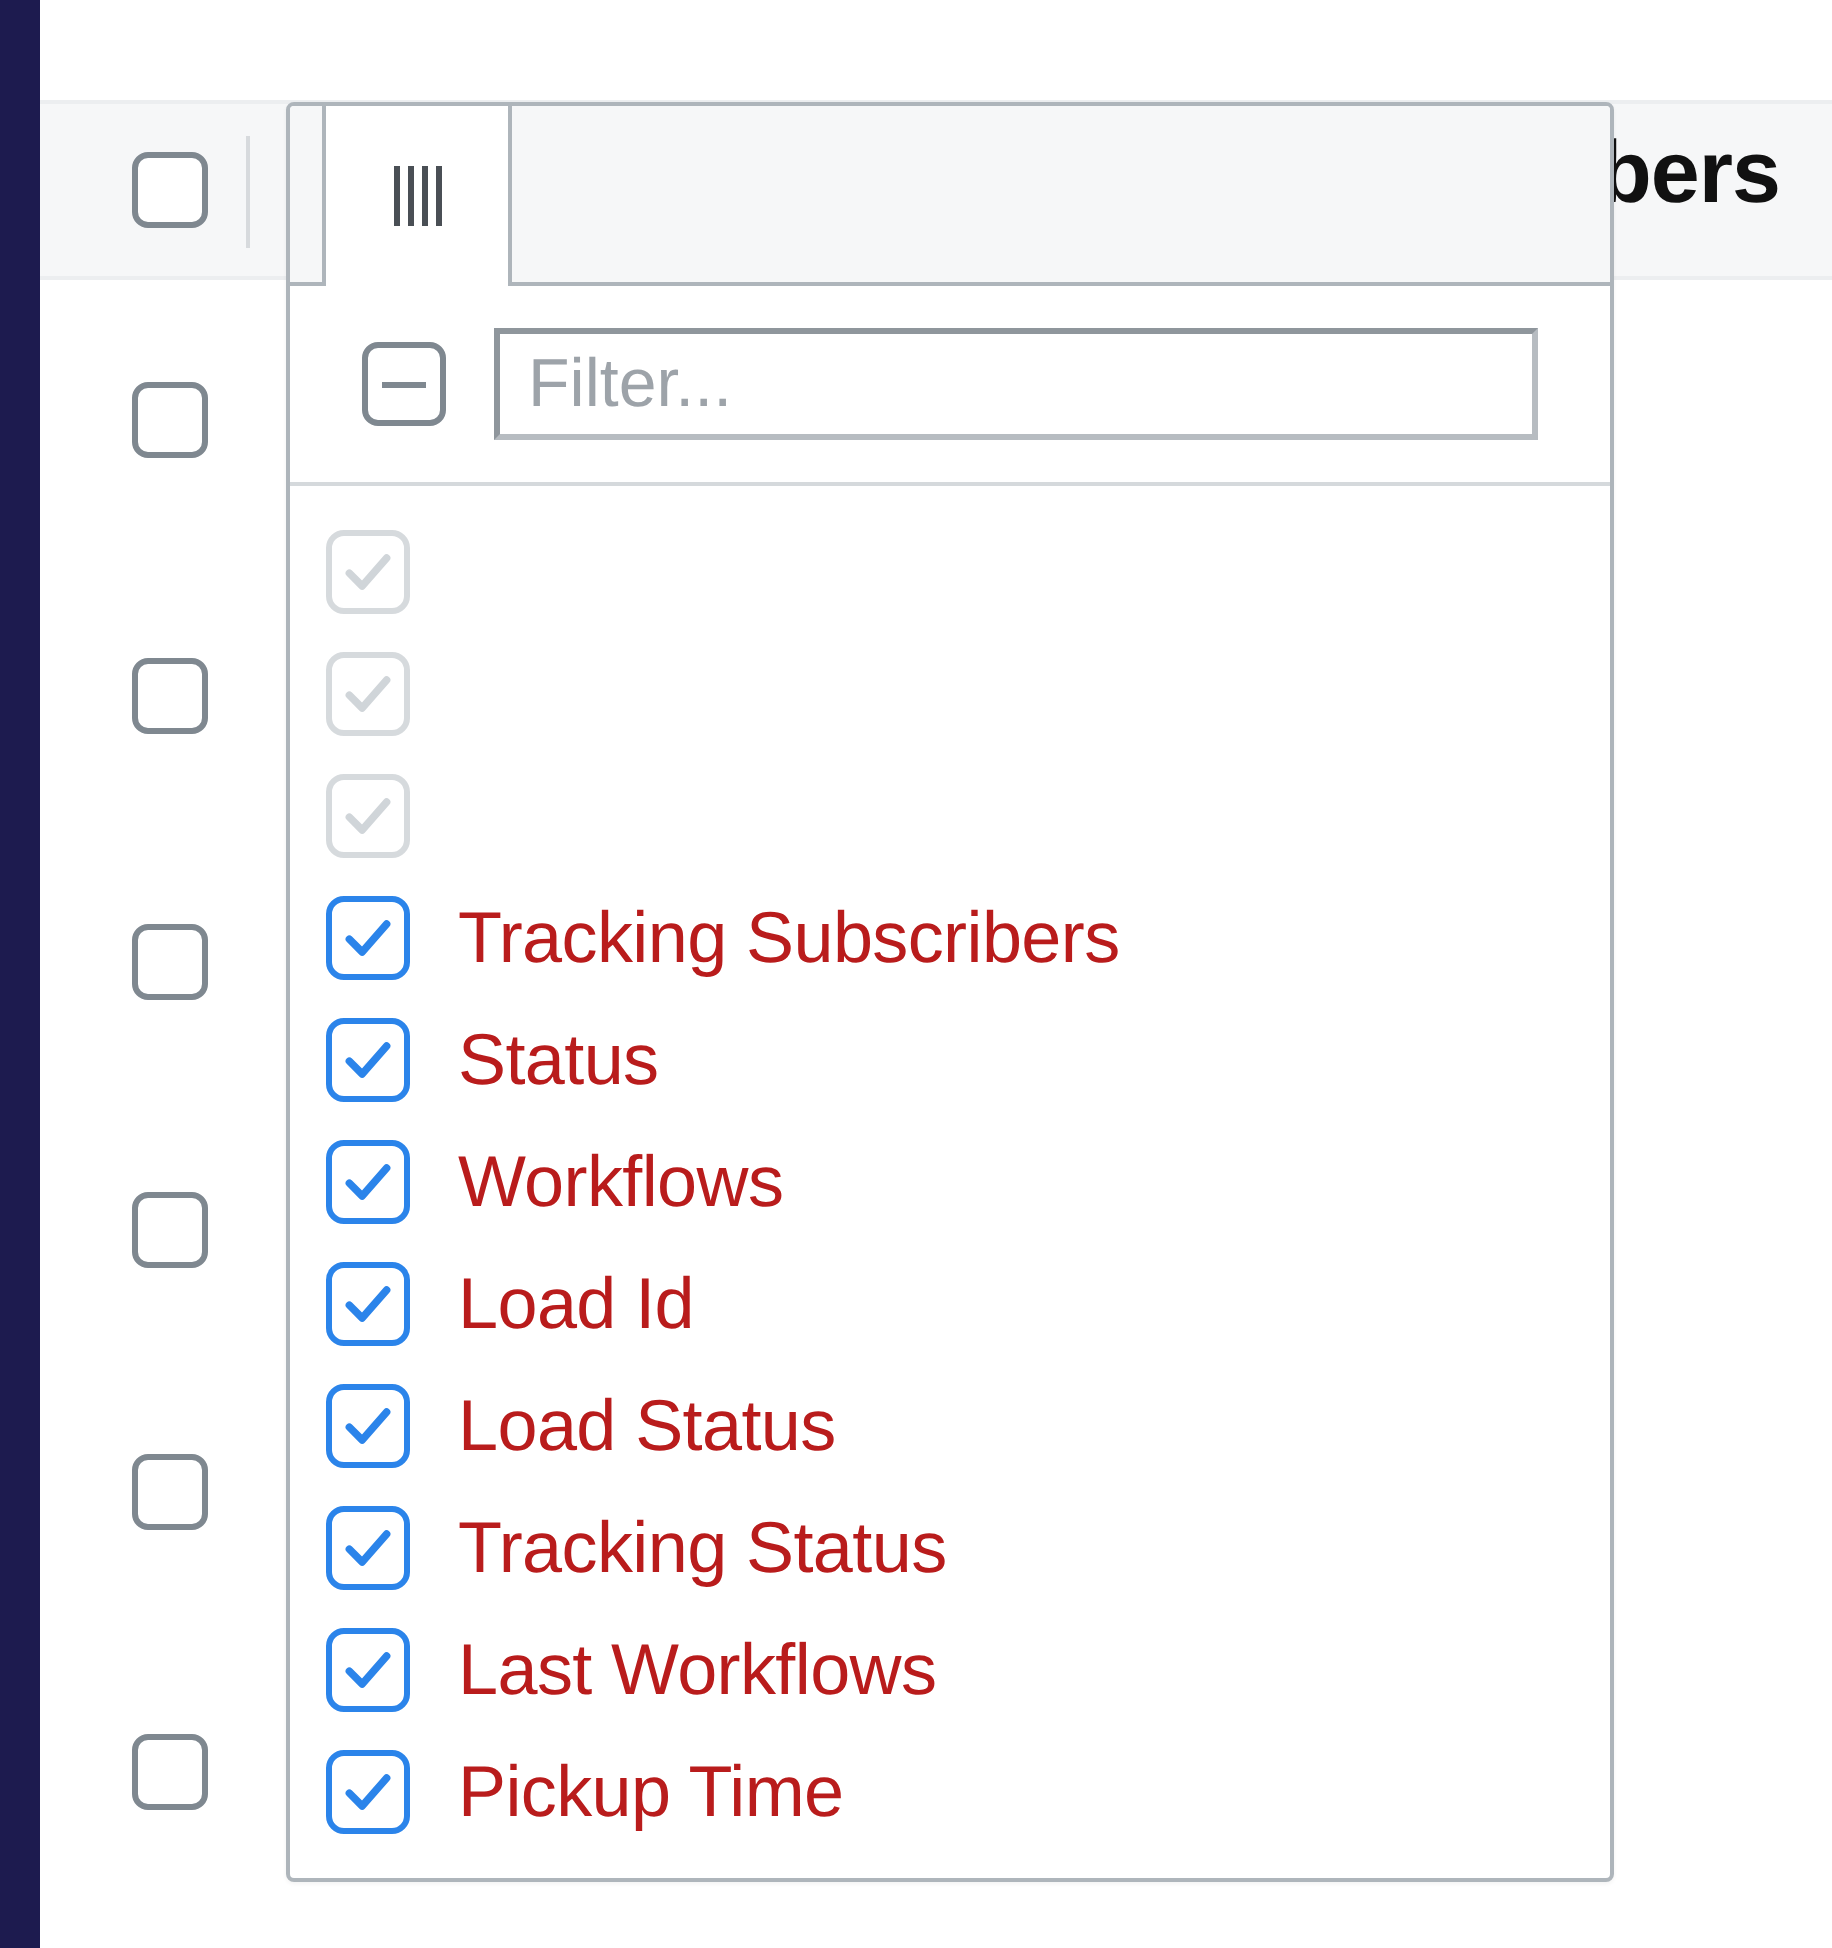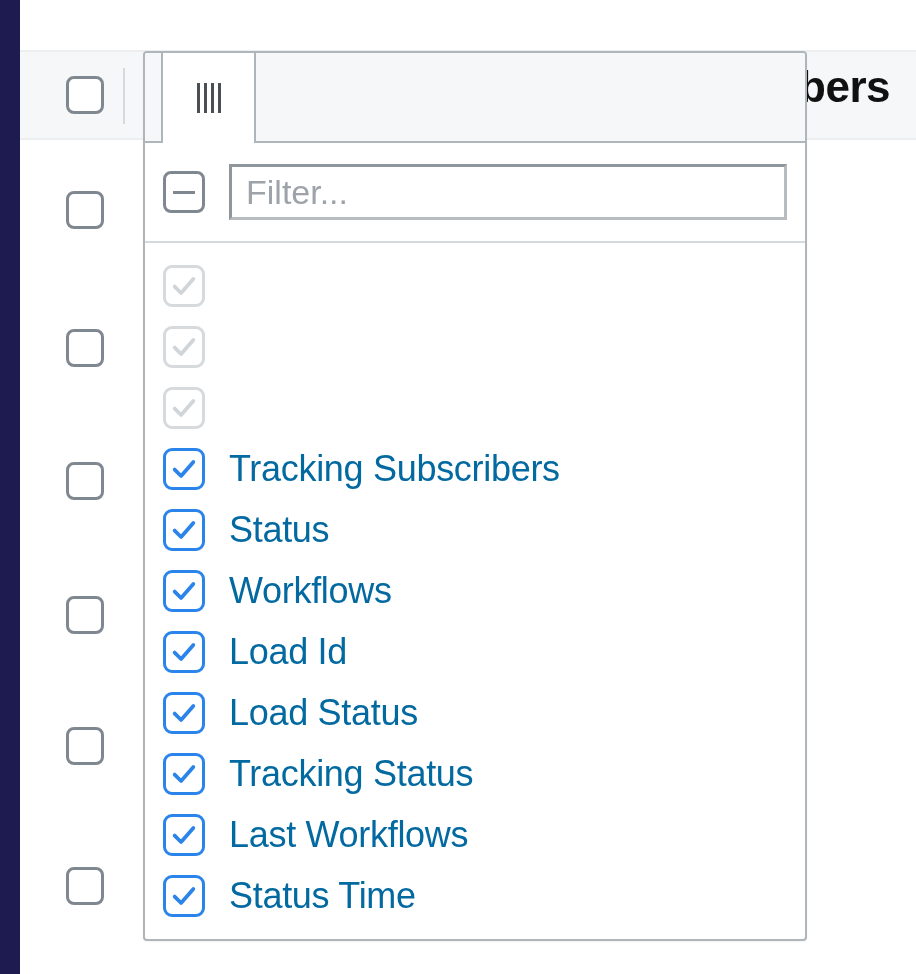--- a/index.html
+++ b/index.html
@@ -92,21 +92,21 @@
       display: block;
       width: 3px;
       height: 30px;
       background: #4a4f55;
     }
     .popup-filter-row {
       height: 100px;
       border-bottom: 2px solid #d5d9dc;
       display: flex;
       align-items: center;
-      padding: 0 18px;
+      padding: 0 36px;
       gap: 24px;
     }
     .mixed-box {
       width: 42px;
       height: 42px;
       border: 3px solid #7f8890;
       border-radius: 8px;
       background: #fff;
       display: flex;
       align-items: center;
@@ -157,21 +157,21 @@
       background: #fff;
     }
     .cb.disabled svg { stroke: #d0d5d9; }
     .cb.checked {
       border: 3px solid #2b84ea;
       background: #fff;
     }
     .cb.checked svg { stroke: #2b84ea; }
     .item-label {
       font-size: 36px;
-      color: #0369a1;
+      color: #b91c1c;
       letter-spacing: -0.3px;
     }
   </style>
 </head>
 <body>
 
 <div class="left-stripe"></div>
 <div class="top-strip"></div>
 <div class="header-divider-short"></div>
 <div class="header-text">bers</div>
@@ -283,16 +283,16 @@
           </svg>
         </div>
         <span class="item-label">Last Workflows</span>
       </div>
       <div class="list-item">
         <div class="cb checked">
           <svg width="28" height="28" viewBox="0 0 24 24">
             <path d="M4 12.5 L9.5 18 L20 6" fill="none" stroke-width="3.2" stroke-linecap="round" stroke-linejoin="round"></path>
           </svg>
         </div>
-        <span class="item-label">Status Time</span>
+        <span class="item-label">Pickup Time</span>
       </div>
     </div>
 </div>
 
 </body></html>

